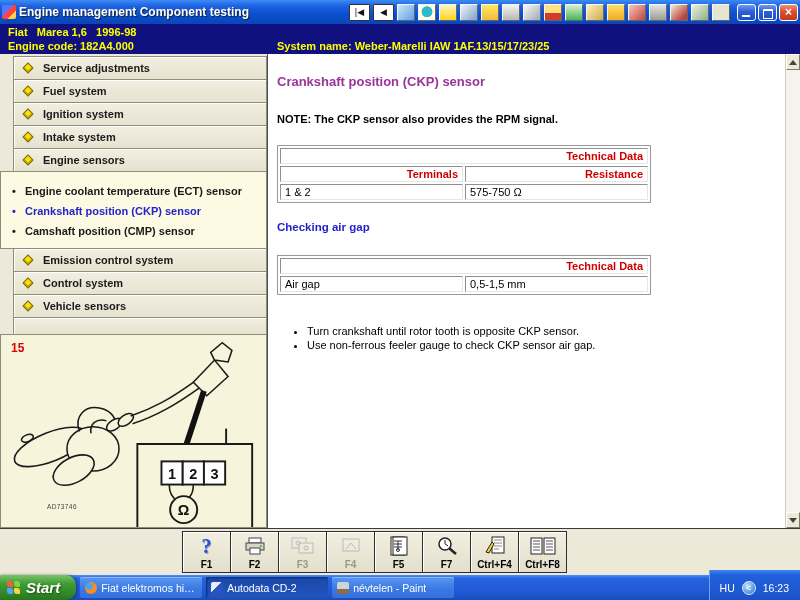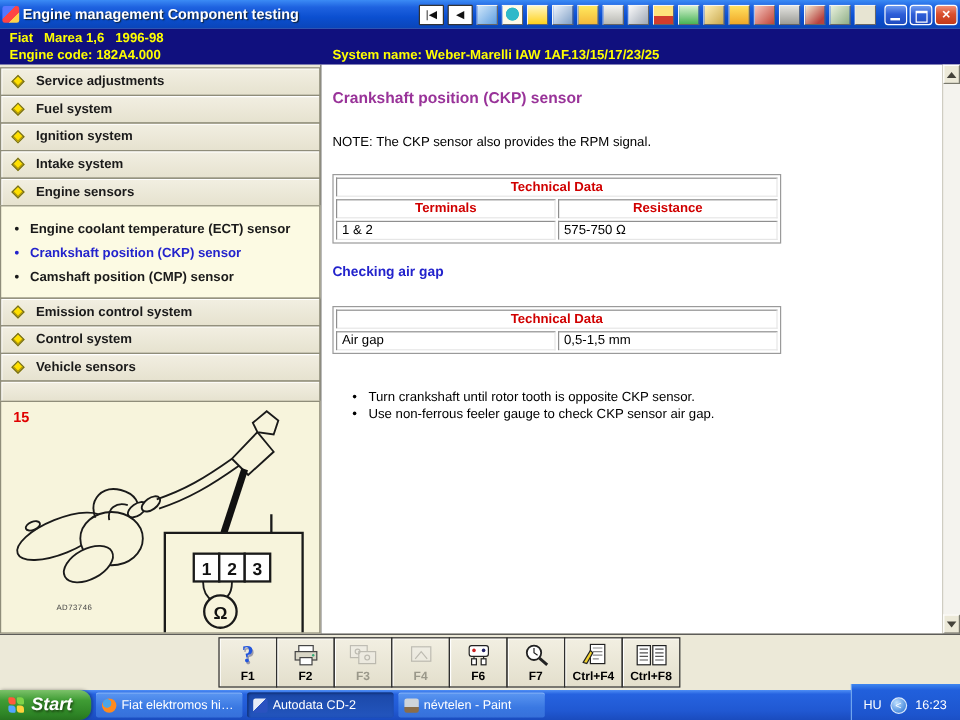--- a/index.html
+++ b/index.html
@@ -36,45 +36,45 @@
   .header { height:30px; flex:0 0 30px; background:#10107E; color:#FFFF00; display:flex; font-weight:bold; font-size:11px; }
   .hdr-left { width:268px; padding:2px 0 0 8px; display:flex; flex-direction:column; justify-content:space-between; padding-bottom:2px; }
   .hdr-left div { white-space:pre; }
   .hdr-right { flex:1; display:flex; align-items:flex-end; padding:0 0 2px 9px; }
 
   
   .main { flex:1; display:flex; background:#fff; min-height:0; }
   .sidebar { width:268px; flex:0 0 268px; background:#ECE9D8; border-right:1px solid #4d4d4d; display:flex; flex-direction:column; }
   .menu-btn { height:24px; flex:0 0 24px; display:flex; align-items:center; gap:11px; padding-left:10px;
     background:linear-gradient(180deg,#F2EFE2,#E6E2CF); border:1px solid #8f8d7a; margin-top:-1px;
-    box-shadow:inset 1px 1px 0 #fff; font-weight:bold; font-size:11px; color:#1a1a1a; }
+    box-shadow:inset 1px 1px 0 #fff; font-weight:bold; font-size:11px; color:#1a1a1a;margin-left:13px; }
   .menu-btn.first { margin-top:2px; }
   .menu-btn.empty { height:18px; flex:0 0 18px; }
   .diamond { width:8px; height:8px; background:#FFE000; border:1px solid #6e6a2a; transform:rotate(45deg);
     box-shadow:inset -1px -1px 0 #b89c00; flex:0 0 8px; }
   .submenu { background:#FCFAE3; border:1px solid #8f8d7a; margin-top:-1px; padding:9px 0 7px; }
   .subitem { font-size:11px; font-weight:bold; color:#1a1a1a; padding:4px 4px 4px 24px; position:relative; }
   .subitem::before { content:"•"; position:absolute; left:11px; }
   .subitem.selected { color:#2323CC; }
   .fig-panel { flex:1; background:#F7F4DC; border:1px solid #8f8d7a; margin-top:-1px; position:relative; }
   .fig-num { position:absolute; left:10px; top:6px; color:#E00000; font-weight:bold; font-size:12px; }
   .fig-code { position:absolute; left:46px; top:168px; color:#444; font-size:6.5px; letter-spacing:.4px; }
   .fig-svg { position:absolute; inset:0; width:100%; height:100%; }
 
   .content { flex:1; background:#fff; padding-left:9px; font-size:11px; color:#000; overflow:hidden; }
   .doc-title { color:#993399; font-weight:bold; font-size:13px; margin-top:20px; }
-  .doc-note { font-weight:normal; font-size:11px; margin-top:24px; }
+  .doc-note { font-weight:bold; font-size:11px; margin-top:24px; }
   .sec-head { margin-top:26px; font-size:11.5px; font-weight:bold; }
   .sec-head .blue { color:#2323CC; }
   .sec-head .sep { color:#000; font-weight:bold; }
   .sec-head .red { color:#E00000; }
   table.tech { width:374px; border:1px solid #9a9a9a; border-spacing:2px; background:#fff; table-layout:fixed; }
   table.tech th, table.tech td { border:1px solid; border-color:#8f8f8f #e6e6e6 #e6e6e6 #8f8f8f; font-size:11px;
     padding:1px 4px; height:15px; }
-  table.tech th { color:#D00000; text-align:center; font-weight:bold; }
+  table.tech th { color:#D00000; text-align:right; font-weight:bold; }
   table.tech td { text-align:left; font-weight:normal; }
   .mt20 { margin-top:20px; } .mt22 { margin-top:22px; } .mt30 { margin-top:18px; }
   ul.bullets { margin:26px 0 0 30px; padding:0; }
   ul.bullets li { margin-bottom:2px; font-size:11px; }
   ul.bullets.second { margin-top:30px; }
 
   .scrollbar { width:15px; flex:0 0 15px; background:#F4F3EE; border-left:1px solid #cfcdc2; display:flex; flex-direction:column; justify-content:space-between; }
   .sc-btn { height:16px; background:#ECE9D8; border:1px solid; border-color:#fff #7a7a6e #7a7a6e #fff; display:flex; align-items:center; justify-content:center; }
   .tri-up { width:0; height:0; border-left:4px solid transparent; border-right:4px solid transparent; border-bottom:5px solid #44423a; }
   .tri-down { width:0; height:0; border-left:4px solid transparent; border-right:4px solid transparent; border-top:5px solid #44423a; }
@@ -334,30 +334,28 @@
       <span class="ficon">
         <svg width="24" height="18" viewBox="0 0 24 18">
             <rect x="4" y="2" width="16" height="12" fill="#eee" stroke="#666"></rect>
             <path d="M7,12 L12,6 L17,12" fill="none" stroke="#666"></path>
           </svg>
       </span>
       <span class="flabel">F4</span>
     </div>
     <div class="fkey">
       <span class="ficon">
-        <svg width="24" height="20" viewBox="0 0 24 20">
-            <rect x="4" y="2" width="16" height="9" rx="2" fill="#fff" stroke="#222"></rect>
-            <circle cx="8" cy="6" r="1.5" fill="#c22"></circle>
-            <circle cx="16" cy="6" r="1.5" fill="#226"></circle>
-            <rect x="6" y="13" width="4" height="5" fill="#fff" stroke="#222"></rect>
-            <rect x="14" y="13" width="4" height="5" fill="#fff" stroke="#222"></rect>
-            <path d="M8,11 v2 M16,11 v2" stroke="#222"></path>
-          </svg>
-      </span>
-      <span class="flabel">F6</span>
+        <svg width="20" height="20" viewBox="0 0 20 20">
+            <rect x="2" y="1" width="14" height="18" fill="#fff" stroke="#222"></rect>
+            <rect x="4" y="3" width="14" height="18" fill="#fff" stroke="#222" transform="translate(0,-2)"></rect>
+            <path d="M5,5 h8 M5,8 h8 M5,11 h8 M9,5 v9" stroke="#333" fill="none"></path>
+            <circle cx="9" cy="14" r="1.5" fill="none" stroke="#333"></circle>
+          </svg>
+      </span>
+      <span class="flabel">F5</span>
     </div>
     <div class="fkey">
       <span class="ficon">
         <svg width="22" height="20" viewBox="0 0 22 20">
             <circle cx="9" cy="8" r="6" fill="#fff" stroke="#222" stroke-width="1.5"></circle>
             <path d="M9,4 v4 l3,2" fill="none" stroke="#222"></path>
             <path d="M13.5,12.5 L20,18" stroke="#222" stroke-width="2.5"></path>
           </svg>
       </span>
       <span class="flabel">F7</span>

